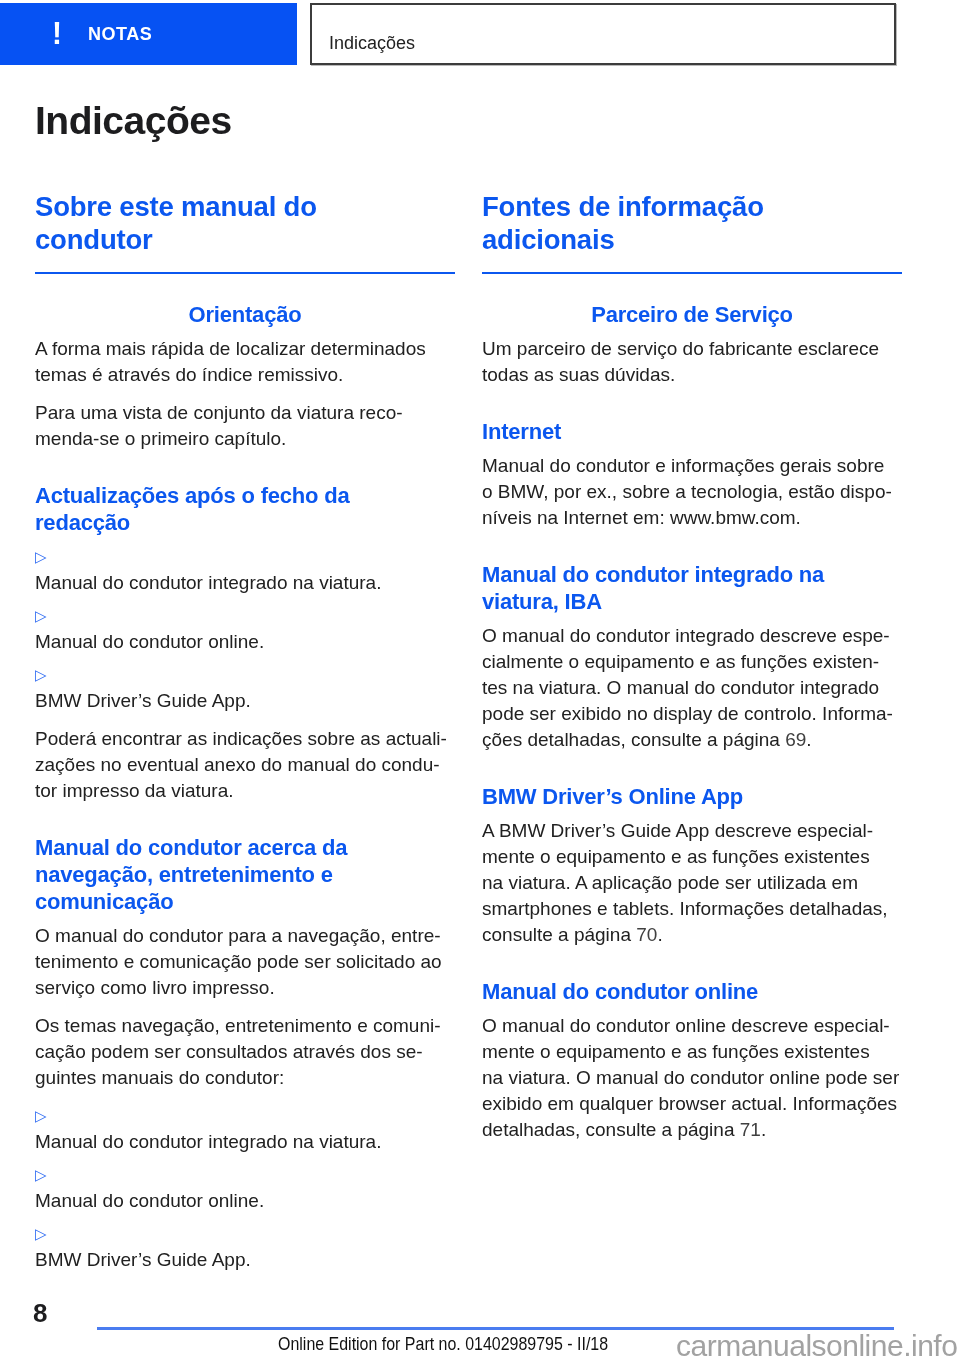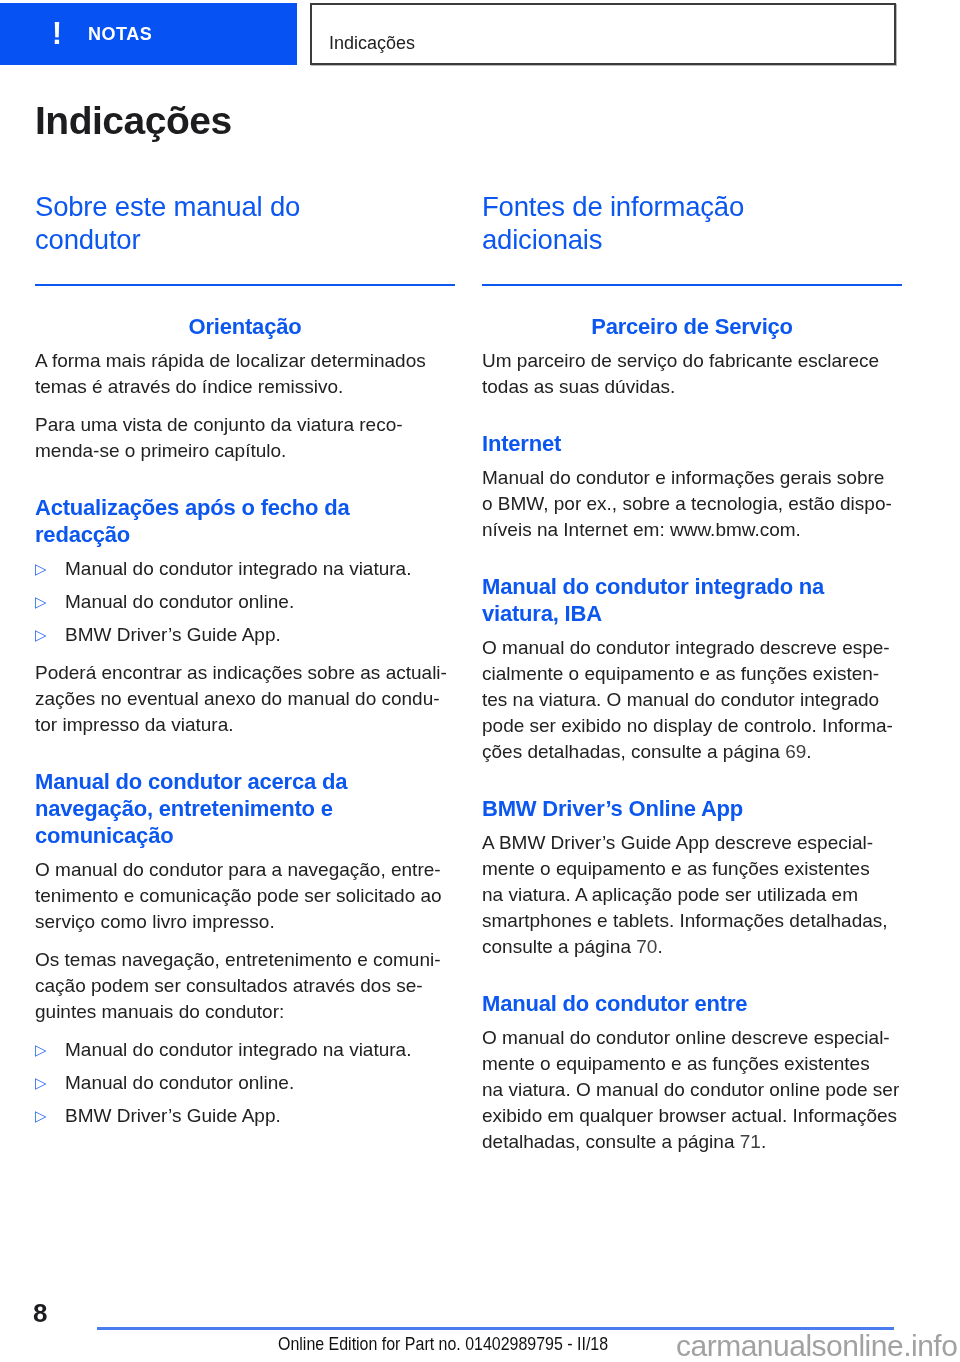--- a/index.html
+++ b/index.html
@@ -44,24 +44,24 @@
     letter-spacing:-0.5px;
     color:#1d1d1f;
     font-weight:bold;
   }
 
   
   .columns { display:flex; margin:46px 0 0 35px; gap:27px; }
   .col { width:420px; }
 
   .section-title {
-    font-size:27.5px; line-height:33px; font-weight:normal;
+    font-size:27.5px; line-height:33px; font-weight:bold;
     color:#0b57ef;
     letter-spacing:-0.2px;
-    padding-bottom:28px;
+    padding-bottom:16px;
     border-bottom:2px solid #0b57ef;
     margin-bottom:27px;
     white-space:pre-line;
   }
   .subhead {
     font-size:22px; line-height:27px; font-weight:bold;
     color:#0b57ef;
     letter-spacing:-0.2px;
     margin:30px 0 8px 0;
     white-space:pre-line;
@@ -69,21 +69,21 @@
   .subhead.first { margin-top:0;text-align:center; }
 
   .para {
     font-size:19px; line-height:26px;
     color:#212121;
     margin-bottom:12px;
     white-space:pre-line;
   }
 
   .bullets { list-style:none; margin:2px 0 12px 0; }
-  .bullet { display:flex; font-size:19px; line-height:26px; margin-bottom:7px; color:#212121; }
+  .bullet { display:flex; font-size:19px; line-height:26px; margin-bottom:7px; color:#212121;flex-direction:column; }
   .tri { width:30px; flex:none; color:#2e6bf2; font-size:15px; line-height:26px; }
   .tri::before { content:"▷"; }
 
   .page-link { color:#404040; text-decoration:none; cursor:pointer; }
 
   
   .footer-pagenum {
     position:absolute; left:33px; top:1298px;
     font-size:26px; font-weight:bold; color:#1d1d1f;
   }
@@ -199,21 +199,21 @@
 pode ser exibido no display de controlo. Informa-
 ções detalhadas, consulte a página </span><a class="page-link">69</a><span>.</span></p>
 
       <h3 class="subhead">BMW Driver’s Online App</h3>
       <p class="para"><span>A BMW Driver’s Guide App descreve especial-
 mente o equipamento e as funções existentes
 na viatura. A aplicação pode ser utilizada em
 smartphones e tablets. Informações detalhadas,
 consulte a página </span><a class="page-link">70</a><span>.</span></p>
 
-      <h3 class="subhead">Manual do condutor entre</h3>
+      <h3 class="subhead">Manual do condutor online</h3>
       <p class="para"><span>O manual do condutor online descreve especial-
 mente o equipamento e as funções existentes
 na viatura. O manual do condutor online pode ser
 exibido em qualquer browser actual. Informações
 detalhadas, consulte a página </span><a class="page-link">71</a><span>.</span></p>
     </section>
 
   </main>
 
   <div class="footer-pagenum">8</div>

